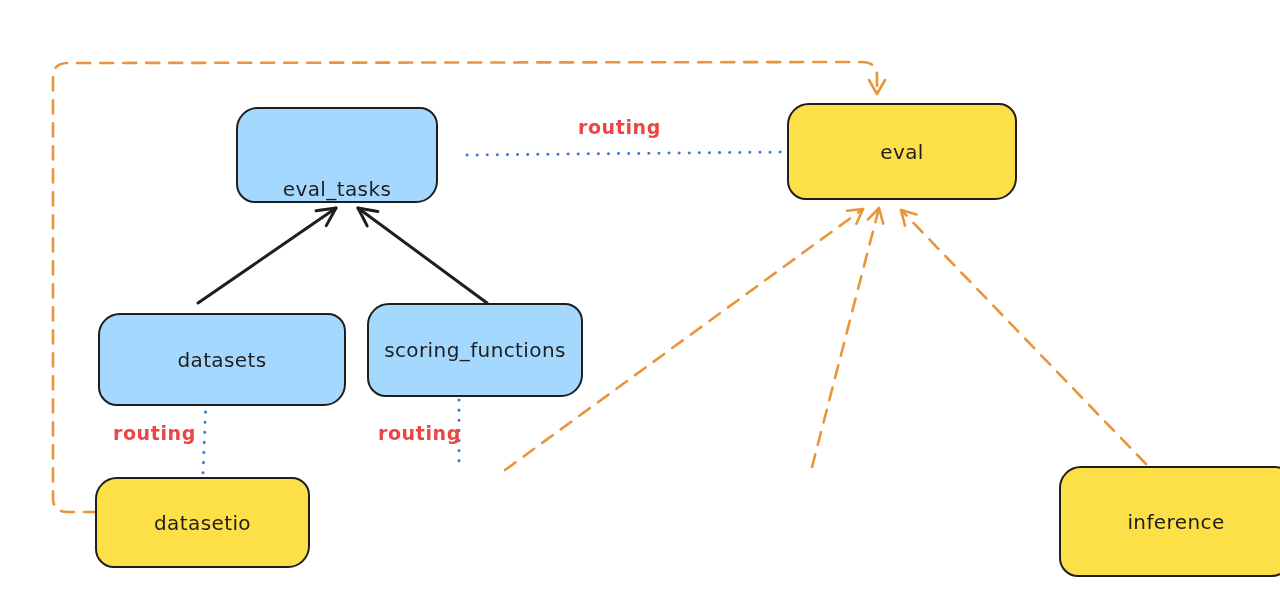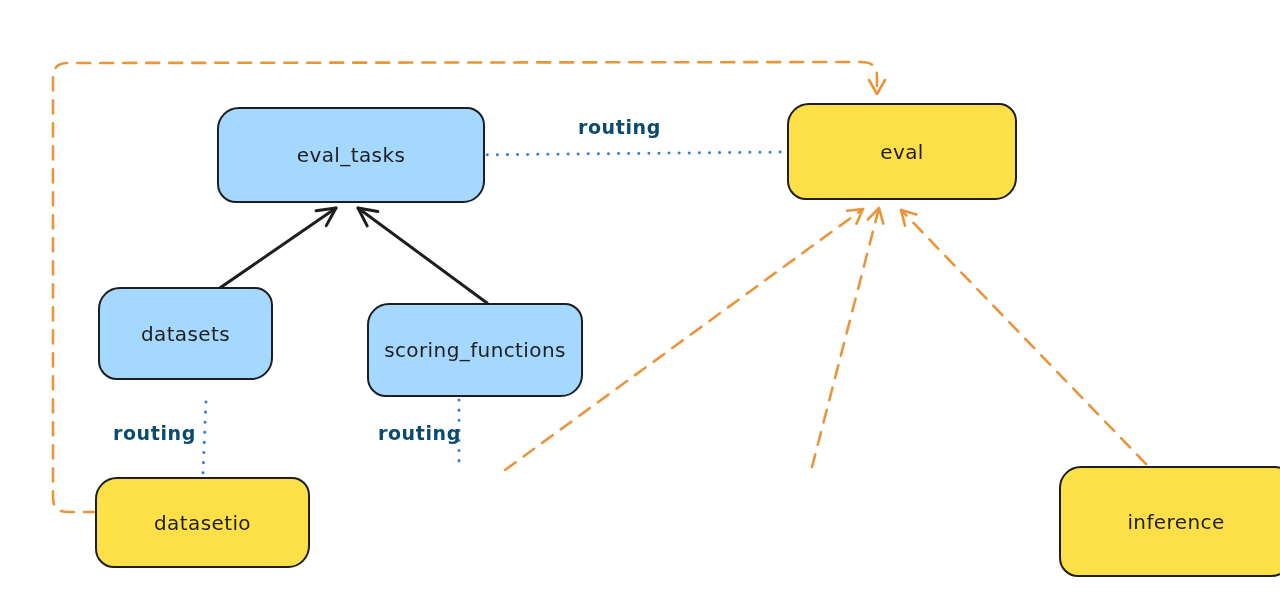--- a/index.html
+++ b/index.html
@@ -19,21 +19,21 @@
     color:#1e1e1e;
     font-size:20px;
     font-weight:500;
     letter-spacing:0.4px;
     border-radius:22px 18px 22px 19px;
   }
   .node-blue{background:#a5d8ff;}
   .node-green{background:#fde047;}
   .edge-label{
     position:absolute;
-    color:#0c4a6e;
+    color:#ef4444;
     font-size:19px;
     font-weight:600;
     letter-spacing:0.6px;
   }
 </style>
 </head>
 <body>
 
 <div id="canvas">
 
@@ -53,29 +53,29 @@
     <line x1="467" y1="155" x2="785" y2="152" stroke="#3a7cd1" stroke-width="3" stroke-linecap="round" stroke-dasharray="0.1 10"></line>
     <line x1="206" y1="402" x2="203" y2="474" stroke="#3a7cd1" stroke-width="3" stroke-linecap="round" stroke-dasharray="0.1 10"></line>
     <line x1="459" y1="400" x2="459" y2="469" stroke="#3a7cd1" stroke-width="3" stroke-linecap="round" stroke-dasharray="0.1 10"></line>
 
     <line x1="505" y1="470" x2="863" y2="209" stroke="#e8953c" stroke-width="2.6" stroke-linecap="round" stroke-dasharray="13 10" marker-end="url(#ah-orange)"></line>
     <line x1="812" y1="467" x2="879" y2="208" stroke="#e8953c" stroke-width="2.6" stroke-linecap="round" stroke-dasharray="13 10" marker-end="url(#ah-orange)"></line>
     <line x1="1146" y1="464" x2="901" y2="210" stroke="#e8953c" stroke-width="2.6" stroke-linecap="round" stroke-dasharray="13 10" marker-end="url(#ah-orange)"></line>
     <path d="M97,512 L68,512 Q53,512 53,498 L53,77 Q53,63 68,63 L861,62 Q877,62 877,76 L877,94" fill="none" stroke="#e8953c" stroke-width="2.6" stroke-linecap="round" stroke-dasharray="13 10" marker-end="url(#ah-orange)"></path>
   </svg>
 
-  <div class="node node-blue" style="left:217px;top:107px;width:268px;height:96px;">
+  <div class="node node-blue" style="left:236px;top:107px;width:202px;height:96px;align-items:flex-end;">
     <span>eval_tasks</span>
   </div>
 
   <div class="node node-green" style="left:787px;top:103px;width:230px;height:97px;">
     <span>eval</span>
   </div>
 
-  <div class="node node-blue" style="left:98px;top:287px;width:175px;height:93px;">
+  <div class="node node-blue" style="left:98px;top:313px;width:248px;height:93px;">
     <span>datasets</span>
   </div>
 
   <div class="node node-green" style="left:95px;top:477px;width:215px;height:91px;">
     <span>datasetio</span>
   </div>
 
   <div class="node node-blue" style="left:367px;top:303px;width:216px;height:94px;">
     <span>scoring_functions</span>
   </div>

